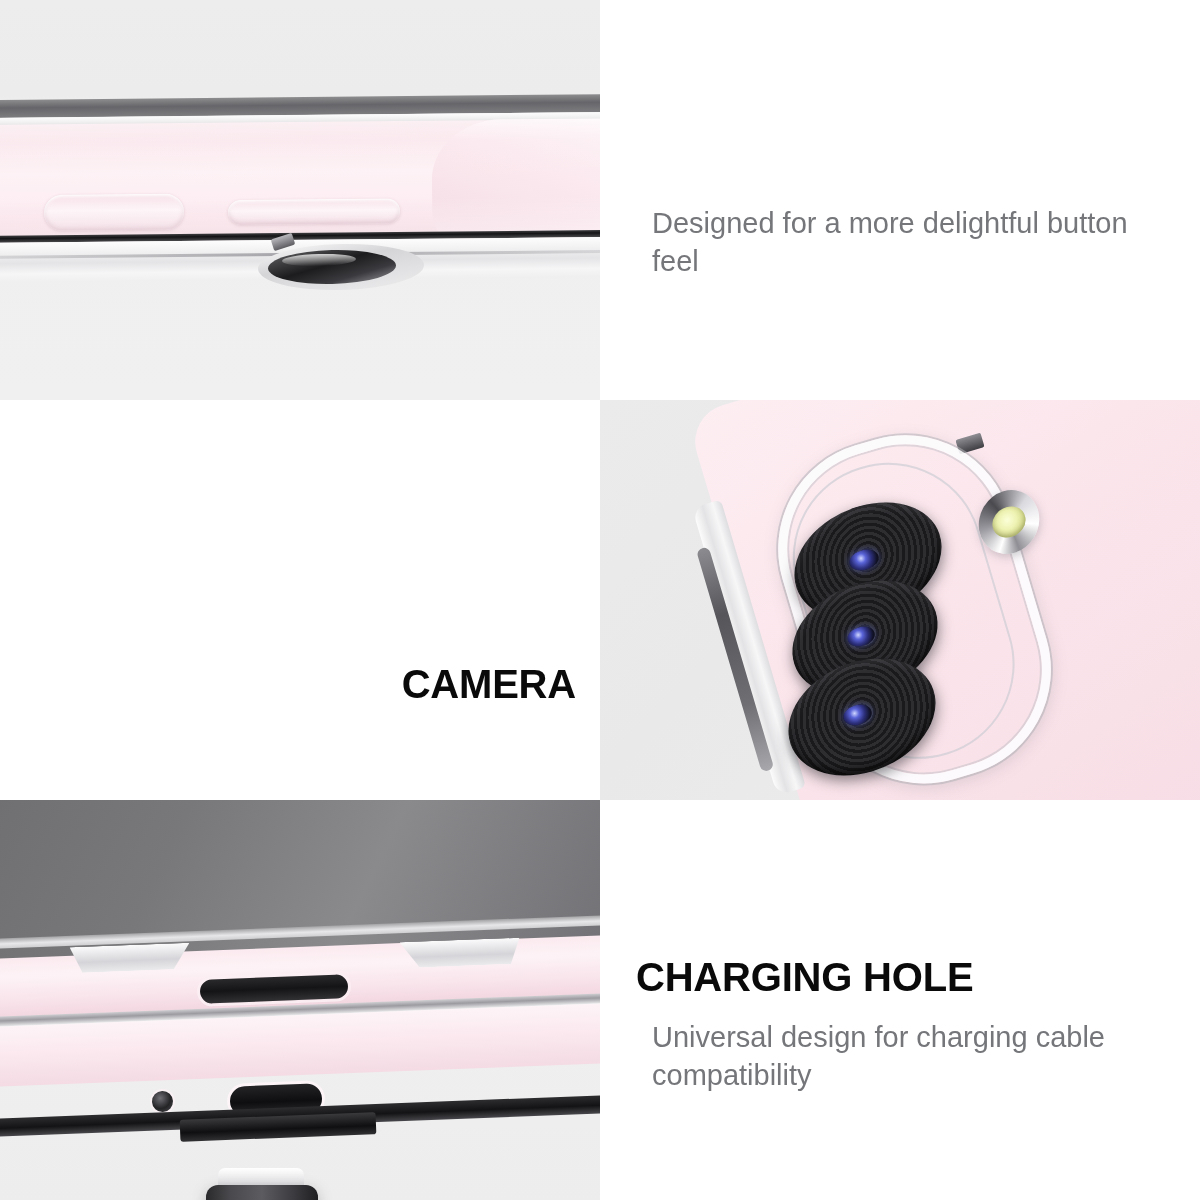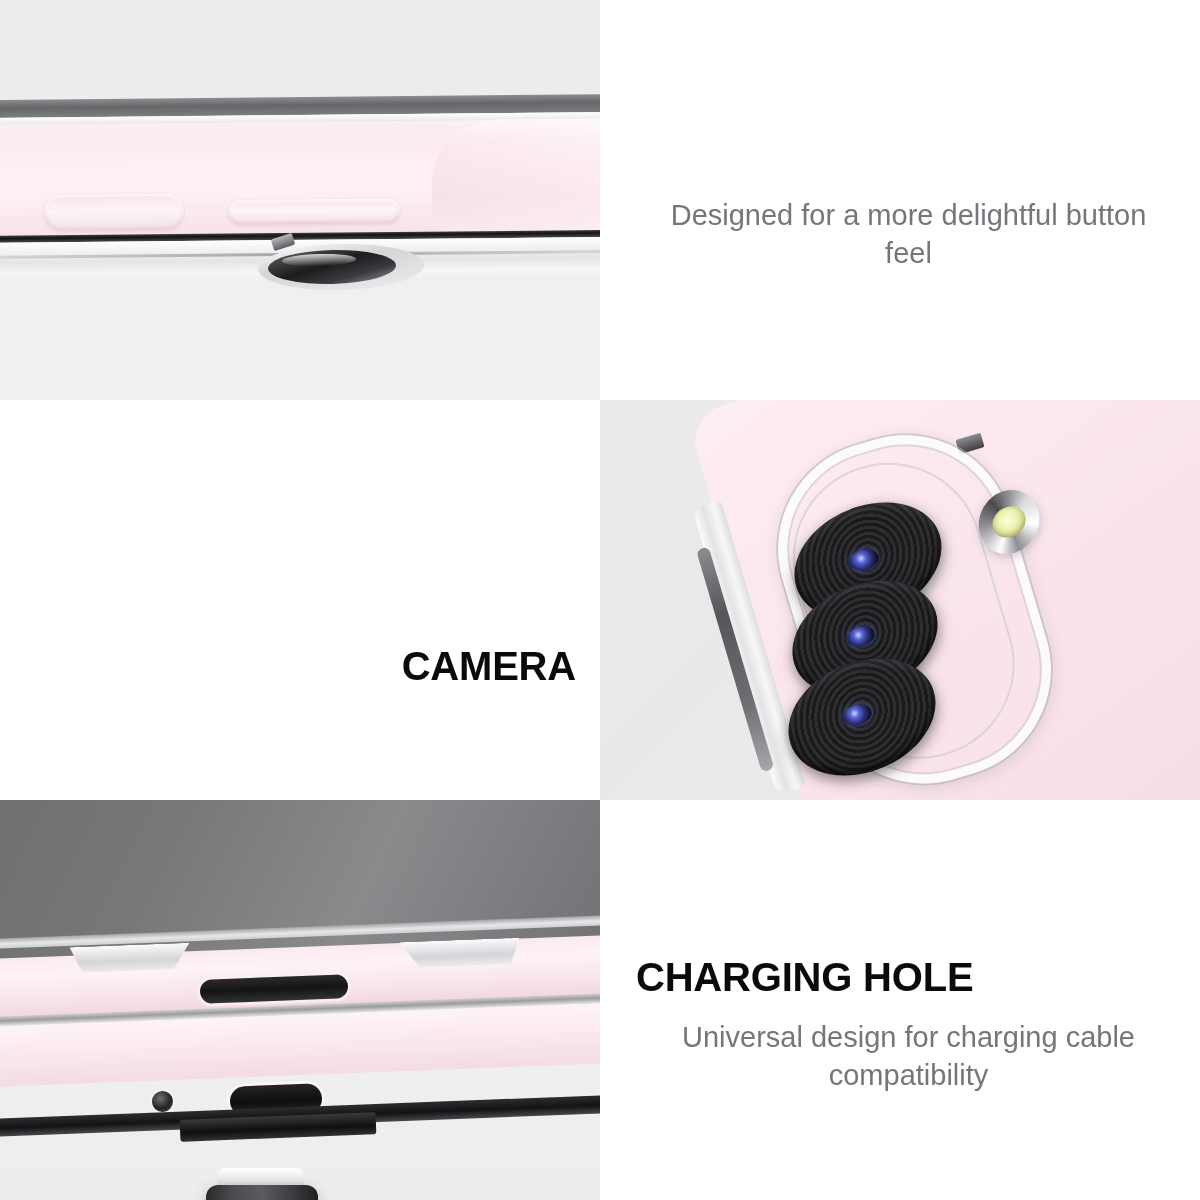--- a/index.html
+++ b/index.html
@@ -44,33 +44,32 @@
     letter-spacing: -0.2px;
     line-height: 1.05;
     margin: 0 0 20px 0;
     white-space: nowrap;
   }
   .feat-desc {
     font-size: 29px;
     font-weight: 400;
     color: #74767a;
     line-height: 1.32;
-    margin: 8px;
-    text-align: center;
+    margin: 16px;
   }
 
   .tb-side {
     left: 636px;
     top: 188px;
     width: 545px;
     text-align: left;
   }
   .tb-camera {
     left: 20px;
-    top: 645px;
+    top: 663px;
     width: 556px;
     text-align: right;
   }
   .tb-charge {
     left: 636px;
     top: 956px;
     width: 545px;
     text-align: left;
   }
 

